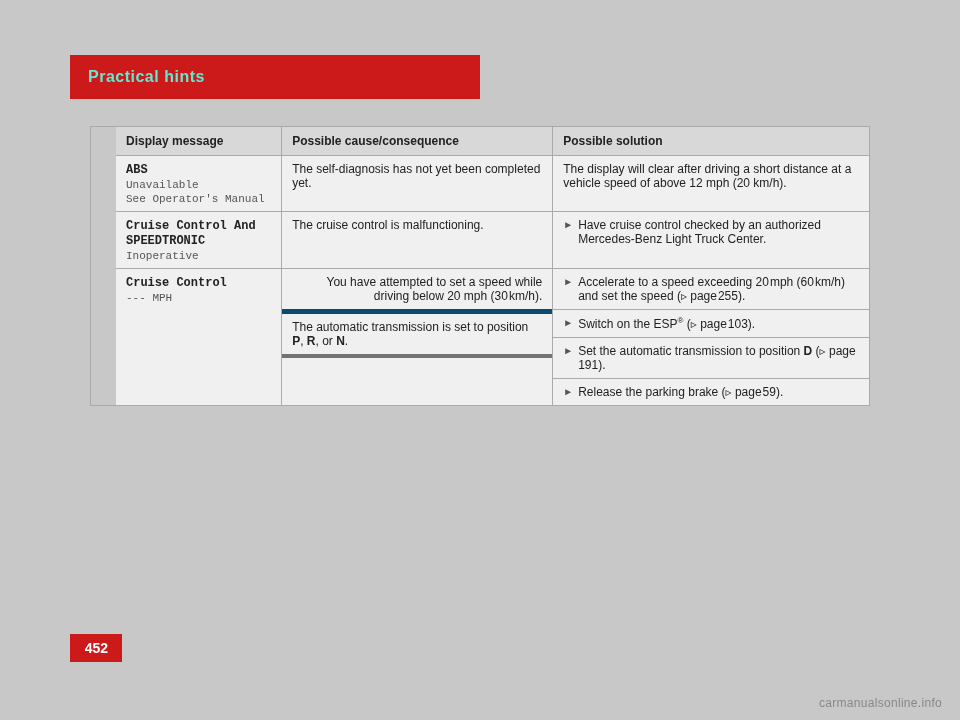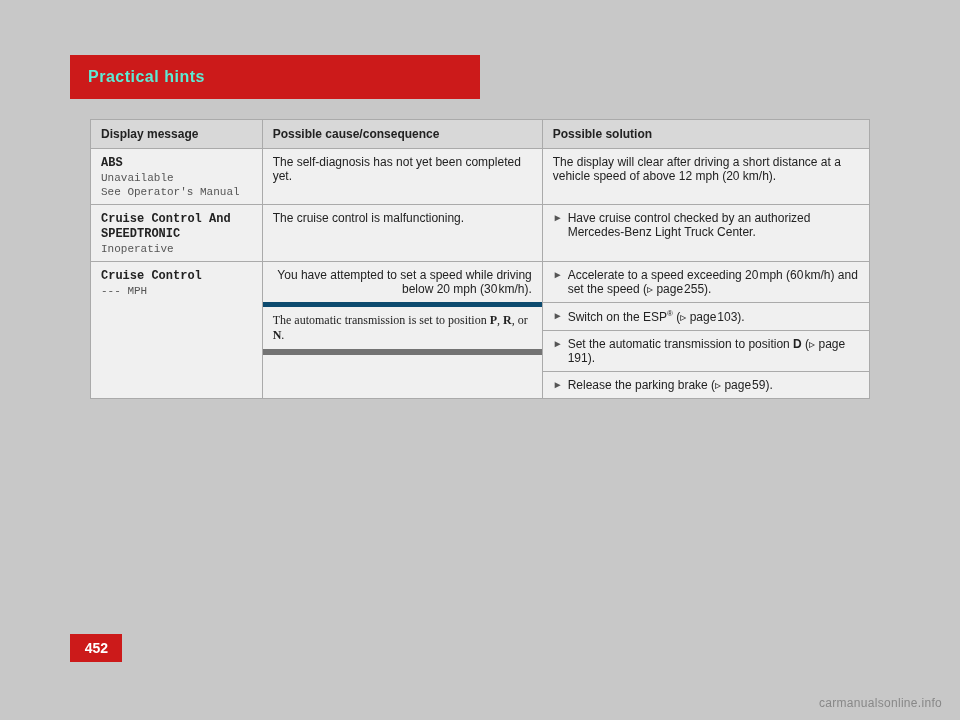--- a/index.html
+++ b/index.html
@@ -36,24 +36,25 @@
 
     .header-title {
       color: #5eead4;
       font-weight: bold;
       font-size: 16px;
       letter-spacing: 0.5px;
     }
 
     .table-container {
       position: absolute;
-      top: 119px;
+      top: 126px;
       left: 90px;
       right: 90px;
       border: 1px solid #aaa;
+      padding-left: 25px;
     }
 
     table {
       width: 100%;
       border-collapse: collapse;
       background: #f0f0f0;
       font-size: 12px;
     }
 
     thead tr {
@@ -210,21 +211,21 @@
           <br>
           <span class="display-sub">--- MPH</span>
         </td>
         <td class="col-cause" style="padding:0;">
           <table style="width:100%;border-collapse:collapse;">
             <tbody>
                 <tr>
               <td style="padding:6px 10px;border-bottom:5px solid #0c4a6e;vertical-align:top;text-align:right;">You have attempted to set a speed while driving below 20 mph (30 km/h).</td>
             </tr>
             <tr>
-              <td style="padding:6px 10px;border-bottom:6px solid #737373;vertical-align:top;font-family:Liberation Serif, serif;">The automatic transmission is set to position <strong>P</strong>, <strong>R</strong>, or <strong>N</strong>.</td>
+              <td style="padding:6px 10px;border-bottom:4px solid #737373;vertical-align:top;">The automatic transmission is set to position <strong>P</strong>, <strong>R</strong>, or <strong>N</strong>.</td>
             </tr>
           </tbody>
             </table>
         </td>
         <td class="col-solution" style="padding:0;">
           <table style="width:100%;border-collapse:collapse;">
             <tbody>
                 <tr>
               <td style="padding:6px 10px;border-bottom:1px solid #aaa;vertical-align:top;">
                 <div class="solution-item">

